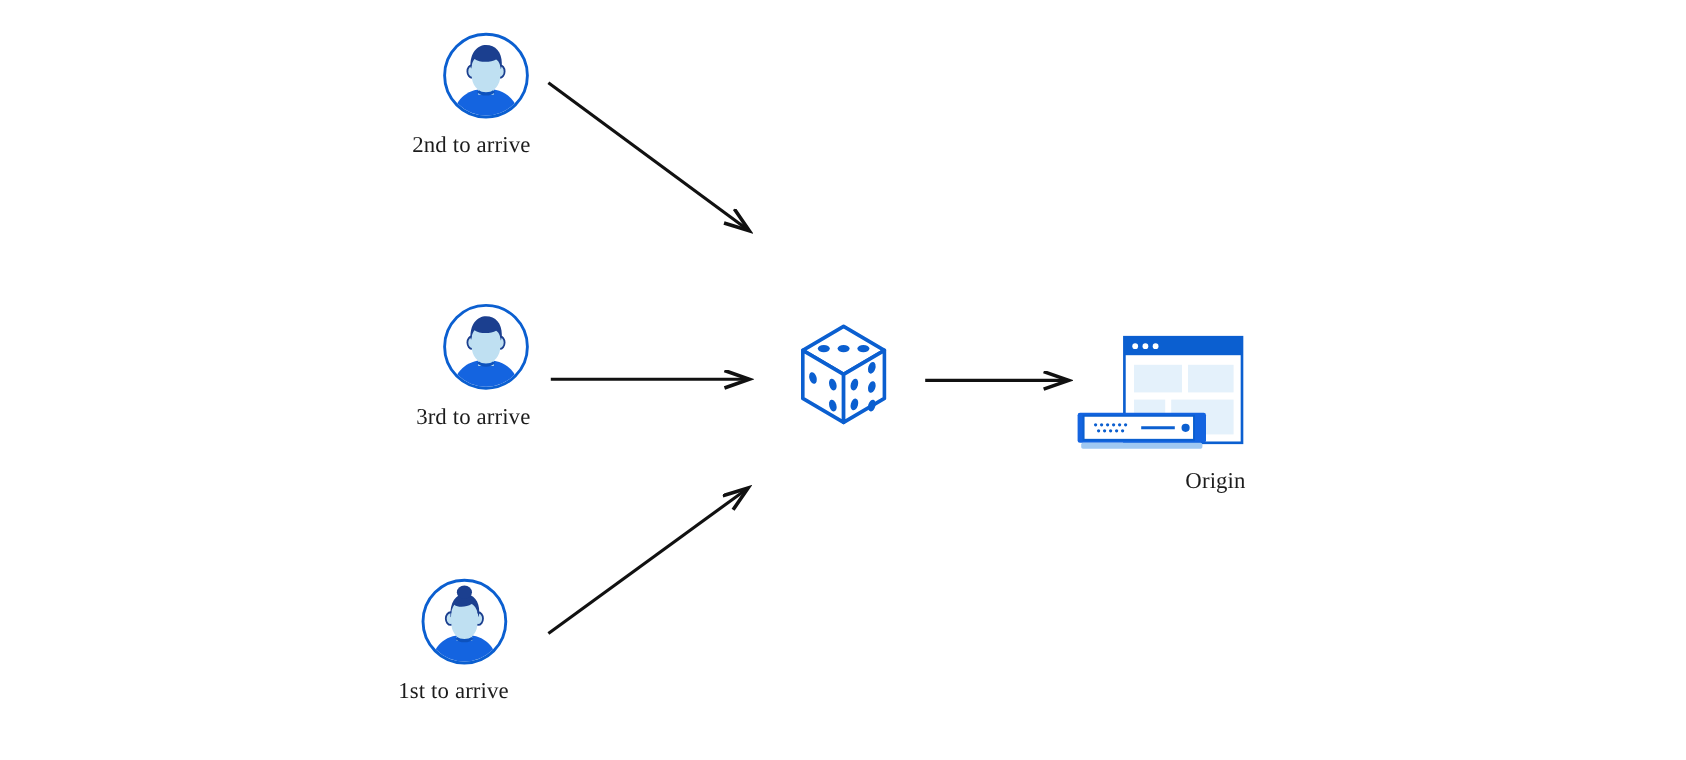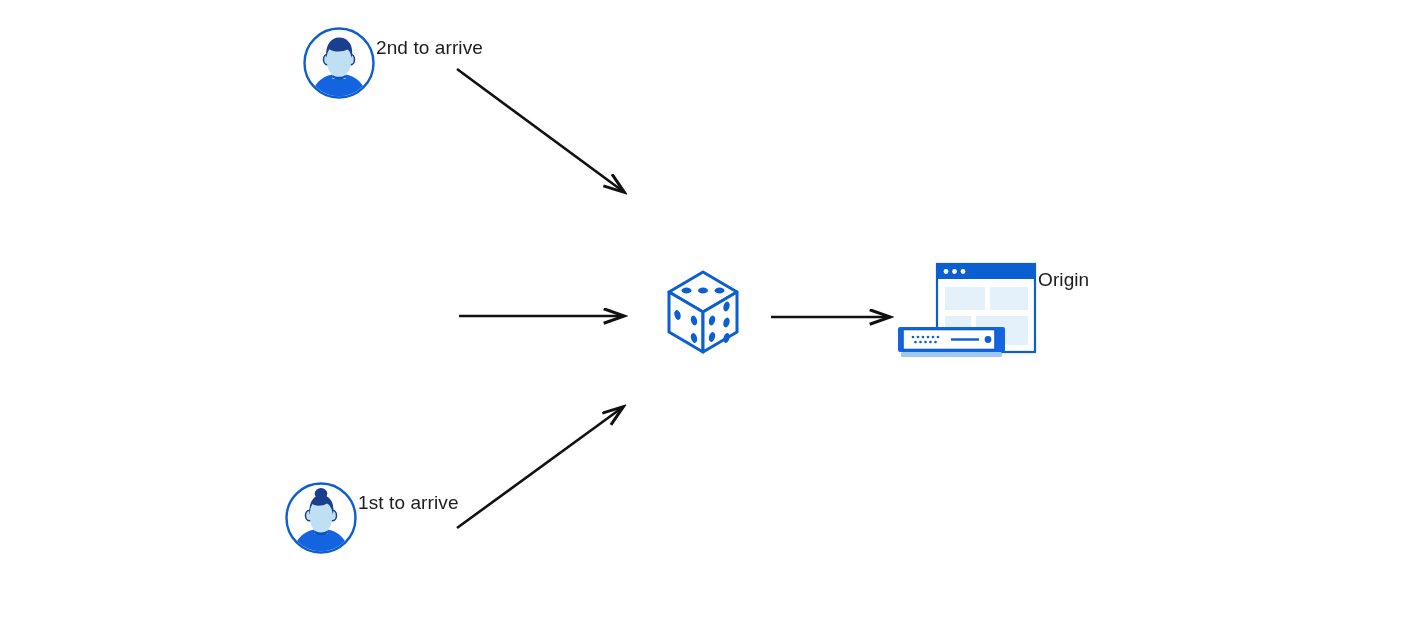--- a/index.html
+++ b/index.html
@@ -14,21 +14,23 @@
     overflow: hidden;
     font-family: "Liberation Sans", sans-serif;
   }
   .canvas {
     position: absolute;
     inset: 0;
   }
   .node {
     position: absolute;
     display: flex;
-    align-items: flex-start;
+    flex-direction: column;
+    align-items: flex-end;
+    font-family: Liberation Serif, serif;
   }
   .avatar-node { width: 140px; }
   .node-label {
     font-size: 19px;
     color: #1c1c1c;
     letter-spacing: 0.1px;
     white-space: nowrap;
     line-height: 1;
   }
   .avatar-label { margin-top: 12px; }
@@ -74,20 +76,40 @@
           <ellipse cx="48.4" cy="33.5" rx="4.1" ry="5.3" fill="#bfe0f2" stroke="#1b3f8f" stroke-width="1.5"></ellipse>
           <path d="M25 29 C25 17.5 31 12.5 37 12.5 C43 12.5 49 17.5 49 29 L49 36 C49 45.5 43.5 50.5 37 50.5 C30.5 50.5 25 45.5 25 36 Z" fill="#bfe0f2"></path>
           <path d="M24.2 30.5 C23.2 18 30 11.5 37 11.5 C45 11.5 50.2 17.5 50.2 26.5 C50.2 28.8 49.8 30.8 49.3 31.8 C48.9 27 47.2 24.6 45.4 23.6 C41.5 25.9 32 26.6 27.4 23.2 C26.1 24.9 25 27.3 24.8 31 Z" fill="#1b3f8f"></path>
           <path d="M31.2 49.2 C33 51.4 41 51.4 42.8 49.2 L44.6 50.6 C41.4 54.6 32.6 54.6 29.4 50.6 Z" fill="#0d52bd"></path>
         </g>
       </svg>
     </span>
     <span class="node-label avatar-label">2nd to arrive</span>
   </div>
 
+  <div class="node avatar-node" style="left:302px; top:252px;">
+    <span class="icon-box">
+      <svg width="74" height="74" viewBox="0 0 74 74">
+        <circle cx="37" cy="37" r="34.5" fill="#ffffff" stroke="#0b5fd0" stroke-width="2.4"></circle>
+        <clipPath id="c2">
+            <circle cx="37" cy="37" r="33.3"></circle>
+          </clipPath>
+        <g clip-path="url(#c2)">
+          <path d="M9 75 C10 56 22 48 37 48 C52 48 64 56 65 75 Z" fill="#1464e0"></path>
+          <path d="M30.5 44 h13 v9 h-13 Z" fill="#bfe0f2"></path>
+          <ellipse cx="25.6" cy="33.5" rx="4.1" ry="5.3" fill="#bfe0f2" stroke="#1b3f8f" stroke-width="1.5"></ellipse>
+          <ellipse cx="48.4" cy="33.5" rx="4.1" ry="5.3" fill="#bfe0f2" stroke="#1b3f8f" stroke-width="1.5"></ellipse>
+          <path d="M25 29 C25 17.5 31 12.5 37 12.5 C43 12.5 49 17.5 49 29 L49 36 C49 45.5 43.5 50.5 37 50.5 C30.5 50.5 25 45.5 25 36 Z" fill="#bfe0f2"></path>
+          <path d="M24.2 30.5 C23.2 18 30 11.5 37 11.5 C45 11.5 50.2 17.5 50.2 26.5 C50.2 28.8 49.8 30.8 49.3 31.8 C48.9 27 47.2 24.6 45.4 23.6 C41.5 25.9 32 26.6 27.4 23.2 C26.1 24.9 25 27.3 24.8 31 Z" fill="#1b3f8f"></path>
+          <path d="M31.2 49.2 C33 51.4 41 51.4 42.8 49.2 L44.6 50.6 C41.4 54.6 32.6 54.6 29.4 50.6 Z" fill="#0d52bd"></path>
+        </g>
+      </svg>
+    </span>
+    <span class="node-label avatar-label">3rd to arrive</span>
+  </div>
 
   <div class="node avatar-node" style="left:284px; top:481px;">
     <span class="icon-box">
       <svg width="74" height="74" viewBox="0 0 74 74">
         <circle cx="37" cy="37" r="34.5" fill="#ffffff" stroke="#0b5fd0" stroke-width="2.4"></circle>
         <clipPath id="c3">
             <circle cx="37" cy="37" r="33.3"></circle>
           </clipPath>
         <g clip-path="url(#c3)">
           <path d="M9 75 C10 56 22 48 37 48 C52 48 64 56 65 75 Z" fill="#1464e0"></path>
@@ -127,21 +149,21 @@
         <ellipse cx="63.5" cy="38.5" rx="3" ry="5" fill="#0b5fd0" transform="rotate(16 63.5 38.5)"></ellipse>
         <ellipse cx="49" cy="52.5" rx="3" ry="5" fill="#0b5fd0" transform="rotate(16 49 52.5)"></ellipse>
         <ellipse cx="63.5" cy="54.5" rx="3" ry="5" fill="#0b5fd0" transform="rotate(16 63.5 54.5)"></ellipse>
         <ellipse cx="49" cy="69" rx="3" ry="5" fill="#0b5fd0" transform="rotate(16 49 69)"></ellipse>
         <ellipse cx="63.5" cy="70" rx="3" ry="5" fill="#0b5fd0" transform="rotate(16 63.5 70)"></ellipse>
       </svg>
     </span>
     <span class="node-label"></span>
   </div>
 
-  <div class="node" style="left:893px; top:258px;">
+  <div class="node" style="left:893px; top:275px;">
     <span class="icon-box">
       <svg width="145" height="105" viewBox="0 0 145 105">
 
         <g>
           <rect x="44" y="6" width="98" height="88" fill="#ffffff" stroke="#0b5fd0" stroke-width="2.2"></rect>
           <rect x="44" y="6" width="98" height="15" fill="#0b5fd0"></rect>
           <circle cx="53" cy="13.5" r="2.4" fill="#ffffff"></circle>
           <circle cx="61.5" cy="13.5" r="2.4" fill="#ffffff"></circle>
           <circle cx="70" cy="13.5" r="2.4" fill="#ffffff"></circle>
           <rect x="52" y="29" width="40" height="23" fill="#e4f1fb"></rect>

